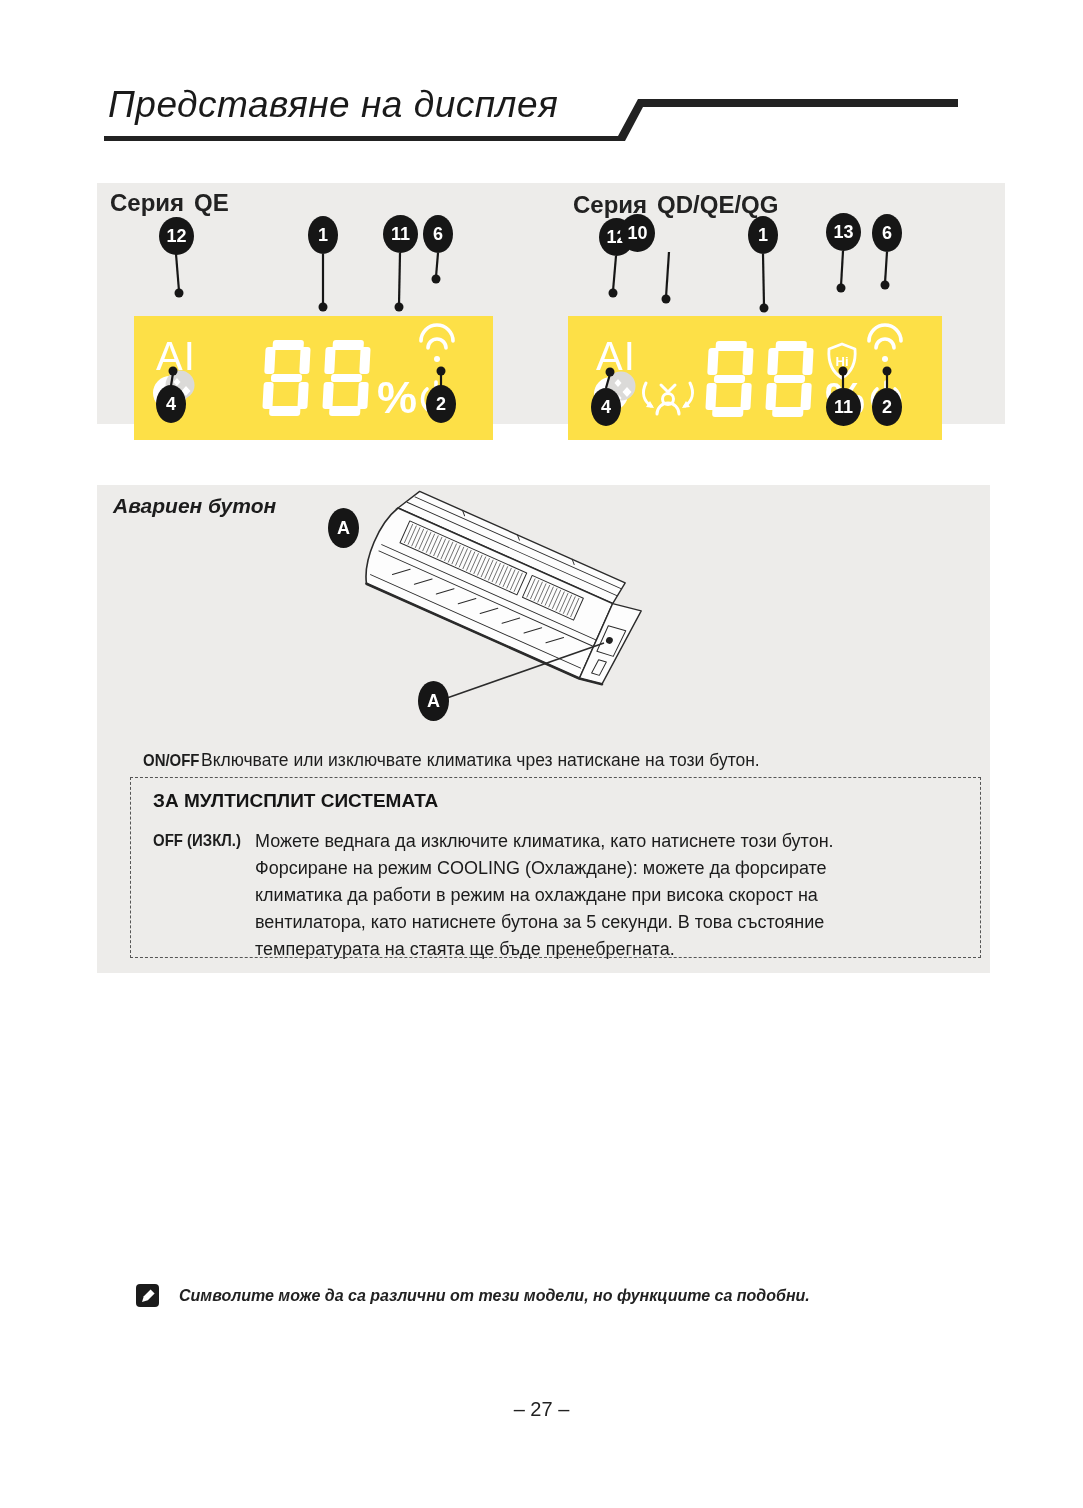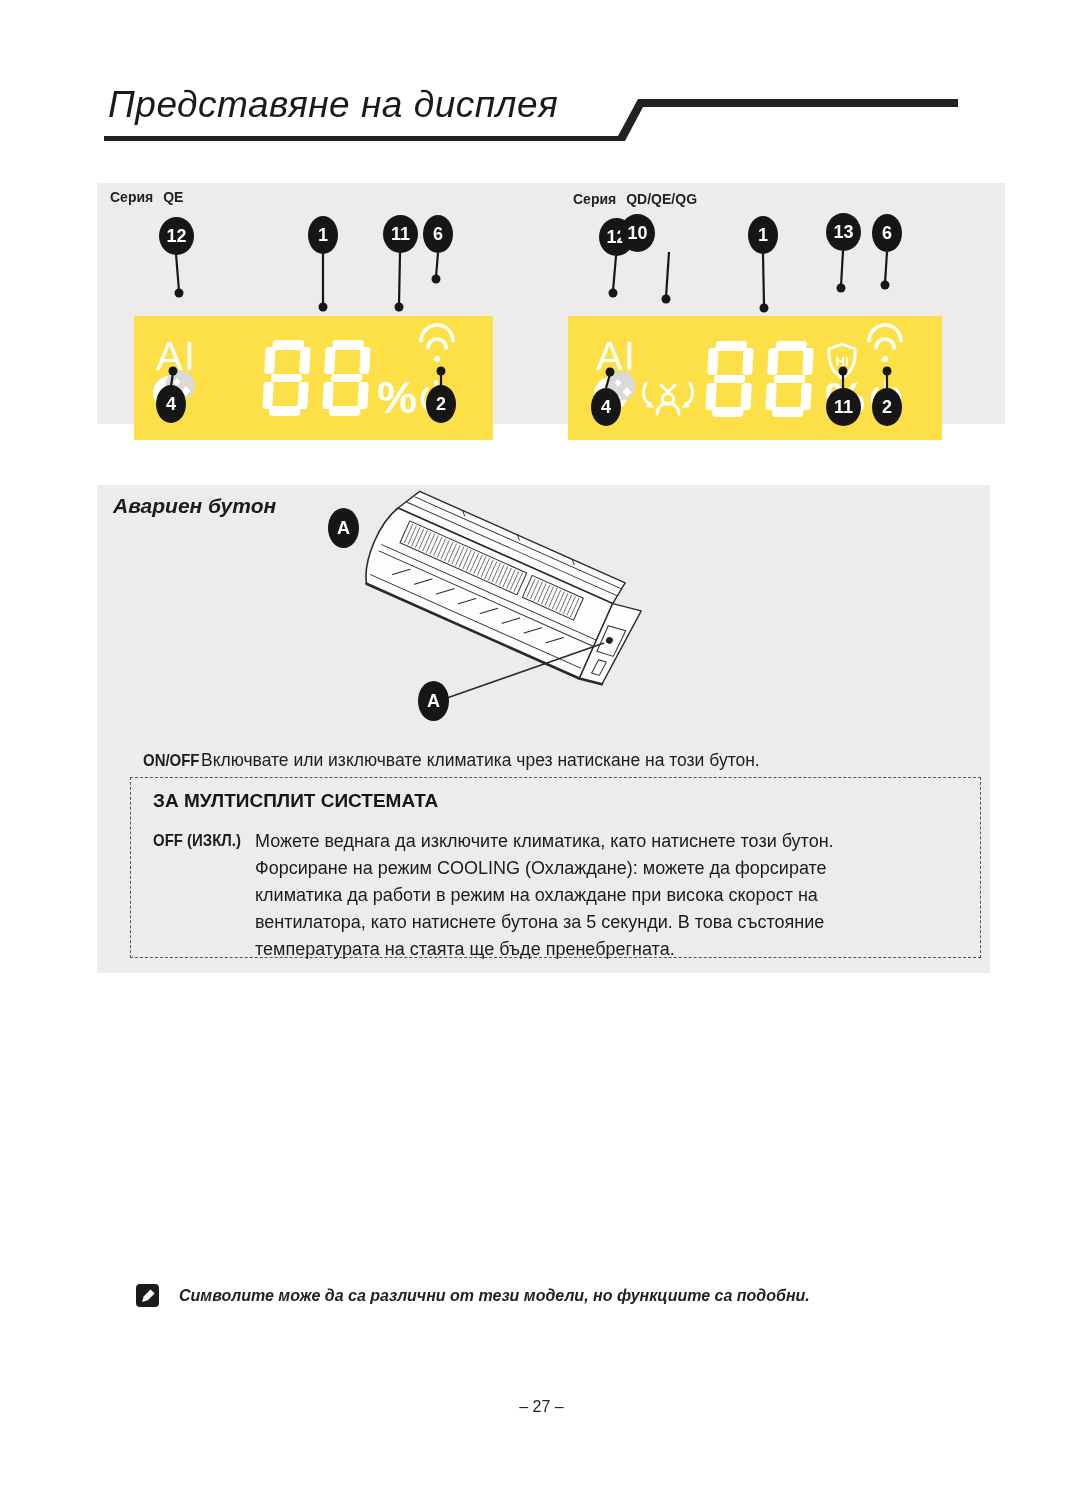--- a/index.html
+++ b/index.html
@@ -1,39 +1,39 @@
 <!DOCTYPE html>
 <html><head>
 <meta charset="utf-8">
 <style>
   html,body{margin:0;padding:0;background:#fff;}
   .page{position:relative;width:1083px;height:1508px;background:#ffffff;overflow:hidden;
         font-family:"Liberation Sans",sans-serif;color:#1d1d1d;}
   .abs{position:absolute;}
   .page-title{font-style:italic;font-size:37px;font-weight:400;color:#1a1a1a;letter-spacing:.5px;white-space:nowrap;}
   .band{position:absolute;background:#edecea;}
-  .series-label{position:absolute;font-size:14px;font-weight:bold;color:#222;white-space:nowrap;}
+  .series-label{position:absolute;font-size:24px;font-weight:bold;color:#222;white-space:nowrap;}
   .series-label .model{margin-left:10px;}
   .strip{position:absolute;background:#fde047;margin-top:48px;}
   .strip svg{display:block;}
   .callout{position:absolute;height:38px;border-radius:50%;background:#161616;color:#fff;
            display:flex;align-items:center;justify-content:center;font-size:18px;font-weight:bold;}
   .overlay{position:absolute;pointer-events:none;}
   .emg-heading{position:absolute;font-size:21px;font-weight:bold;color:#1c1c1c;}
   .onoff-row{position:absolute;display:flex;align-items:baseline;font-size:17.5px;}
   .onoff-label{font-weight:bold;transform:scaleX(.88);transform-origin:left;width:58px;flex:0 0 58px;font-size:17px;letter-spacing:0;}
   .ms-box{position:absolute;border:1px dashed #555;box-sizing:border-box;padding:12px 18px 0 22px;}
   .ms-heading{font-size:19px;font-weight:bold;margin:0 0 16px 0;color:#151515;}
   .ms-row{display:flex;align-items:flex-start;}
   .ms-label{font-weight:bold;font-size:17px;transform:scaleX(.88);transform-origin:left;width:102px;flex:0 0 102px;padding-top:3px;}
   .ms-lines{font-size:18px;line-height:27px;color:#1b1b1b;}
   .note-row{position:absolute;display:flex;align-items:center;padding-left:36px;}
   .note-icon{width:23px;height:23px;background:#1b1b1b;border-radius:4px;flex:0 0 23px;}
   .note-text{margin-left:20px;font-size:16px;font-weight:bold;font-style:italic;color:#222;}
-  .page-number{position:absolute;left:0;right:0;text-align:center;font-size:16px;color:#222;}
+  .page-number{position:absolute;left:0;right:0;text-align:center;font-size:20px;color:#222;}
   svg text{font-family:"Liberation Sans",sans-serif;}
 </style>
 </head>
 <body>
 
 <div class="page">
 
   <svg width="0" height="0" style="position:absolute" aria-hidden="true">
     <defs>
       <g id="seg8" fill="#ffffff">

